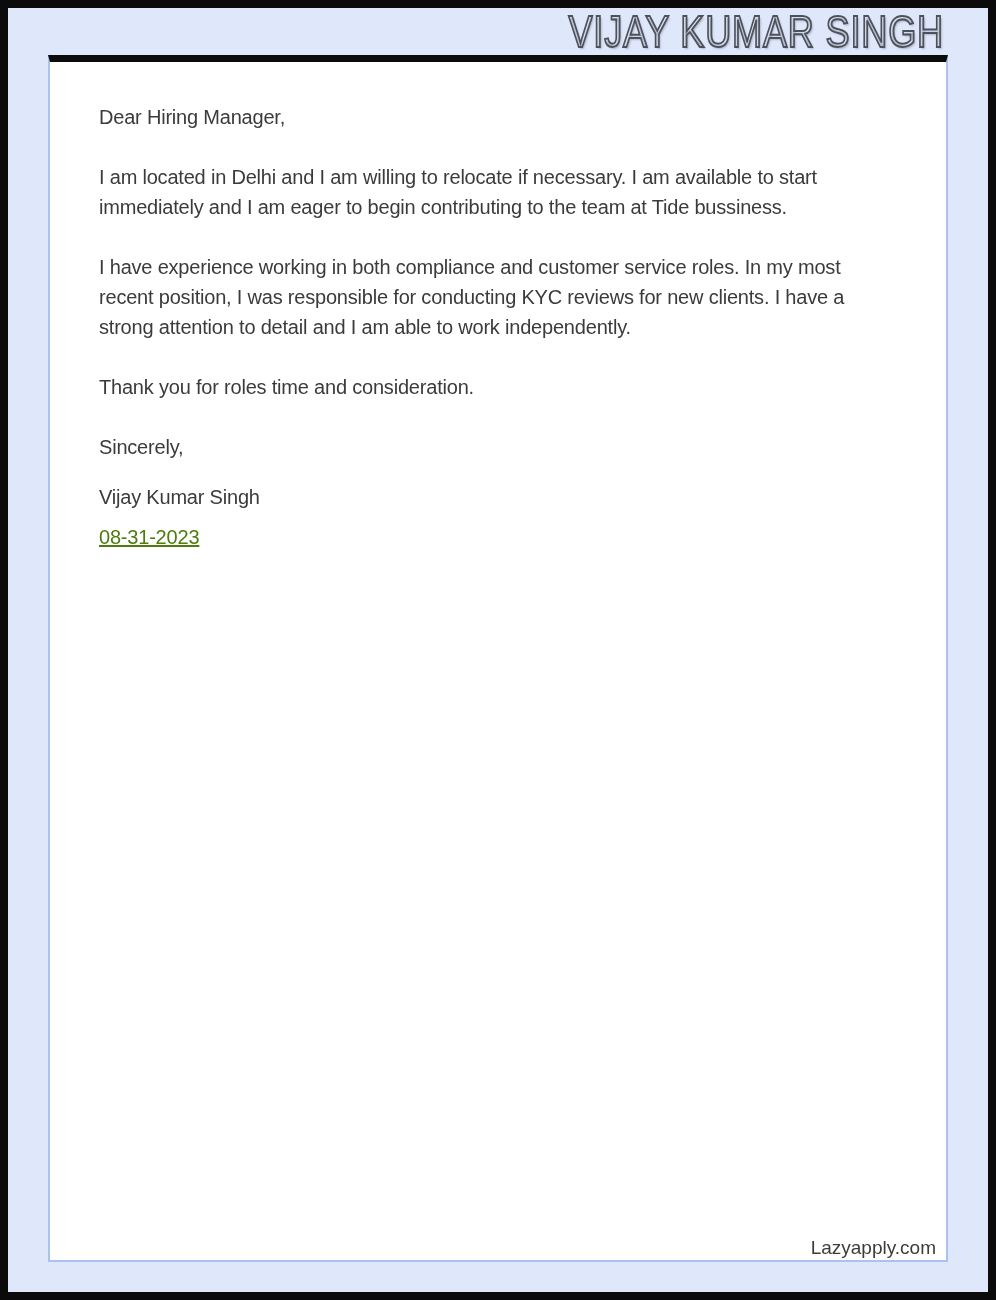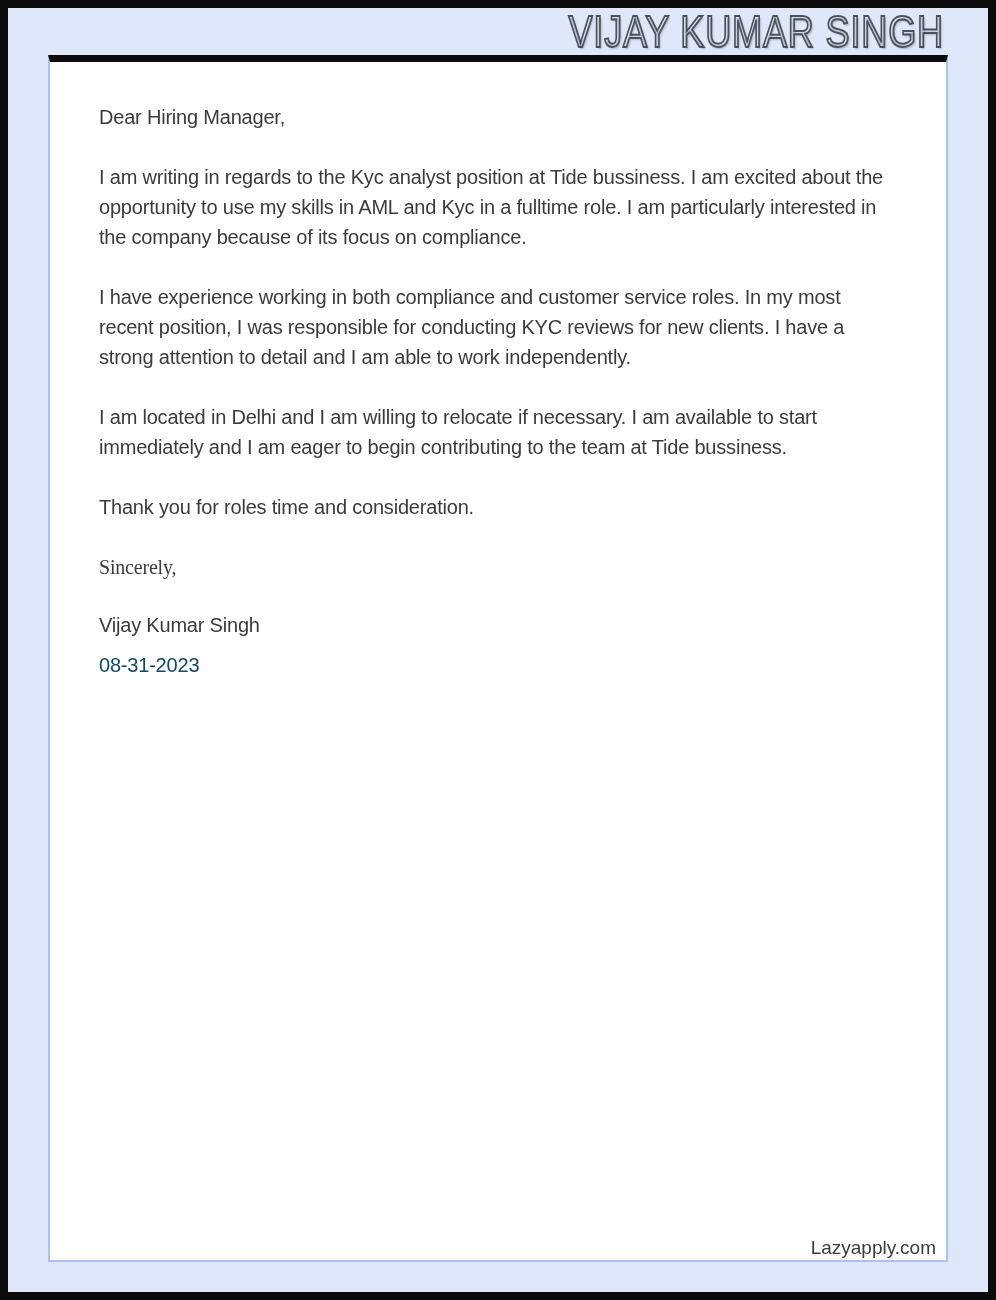--- a/index.html
+++ b/index.html
@@ -54,25 +54,26 @@
   .page-content {
     padding: 40px 56px 0 49px;
     color: #3b3b3b;
     font-size: 20px;
     font-weight: 300;
     line-height: 30px;
     letter-spacing: -0.2px;
   }
   .para { margin-bottom: 30px; }
   .salutation { margin-bottom: 30px; }
-  .closing { margin-bottom: 28px; font-family: Liberation Serif, serif; }
+  .closing { margin-bottom: 20px; }
   .signature { margin-bottom: 10px; }
   .letter-date {
-    color: #0c4a6e;
+    color: #4d7c0f;
     margin-bottom: 6px;
+    text-decoration: underline;
   }
   .page-footer {
     position: absolute;
     right: 10px;
     bottom: 1px;
     font-size: 19px;
     color: #3c3c3c;
     font-weight: 400;
     letter-spacing: 0;
   }
@@ -84,25 +85,24 @@
 
 <div class="header-strip">
   <span class="header-name">VIJAY KUMAR SINGH</span>
 </div>
 
 <div class="page">
   <div class="page-content">
 
     <p class="salutation">Dear Hiring Manager,</p>
 
-    <p class="para">I am writing in regards to the Kyc analyst position at Tide bussiness. I am excited about the opportunity to use my skills in AML and Kyc in a fulltime role. I am particularly interested in the company because of its focus on compliance.</p>
+
+    <p class="para">I am located in Delhi and I am willing to relocate if necessary. I am available to start immediately and I am eager to begin contributing to the team at Tide bussiness.</p>
 
     <p class="para">I have experience working in both compliance and customer service roles. In my most recent position, I was responsible for conducting KYC reviews for new clients. I have a strong attention to detail and I am able to work independently.</p>
-
-    <p class="para">I am located in Delhi and I am willing to relocate if necessary. I am available to start immediately and I am eager to begin contributing to the team at Tide bussiness.</p>
 
     <p class="para">Thank you for roles time and consideration.</p>
 
     <p class="closing">Sincerely,</p>
 
     <p class="signature">Vijay Kumar Singh</p>
 
     <p class="letter-date">08-31-2023</p>
 
   </div>

